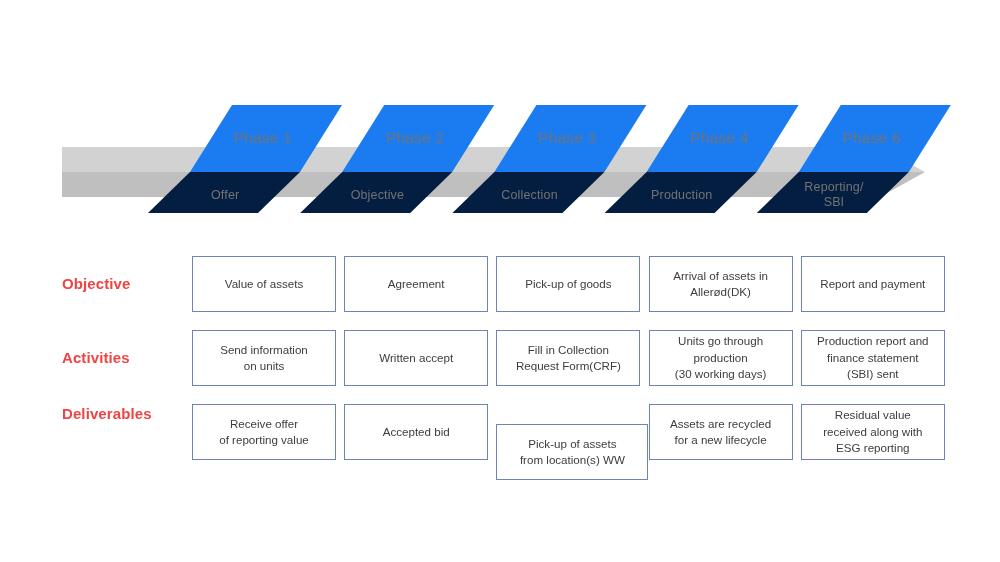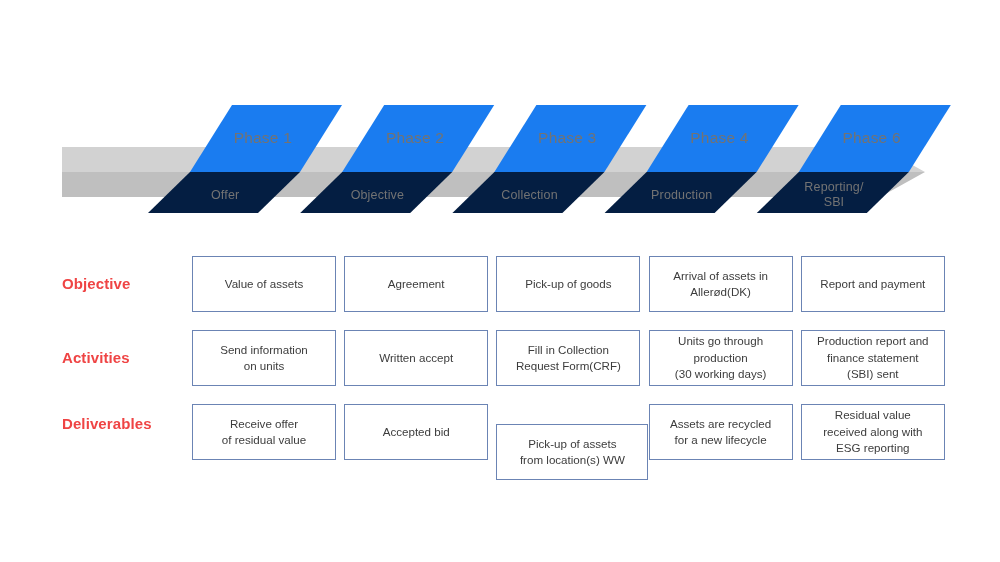--- a/index.html
+++ b/index.html
@@ -127,21 +127,21 @@
         <div class="phase-label phase-sub" style="left: 778.96px; top: 80px; width: 110px;">
           <div>Reporting/</div>
           <div>SBI</div>
         </div>
       </div>
   </div>
 
   <div>
       <div class="row-label" style="top: 275px;">Objective</div>
       <div class="row-label" style="top: 349px;">Activities</div>
-      <div class="row-label" style="top: 415px;">Deliverables</div>
+      <div class="row-label" style="top: 405px;">Deliverables</div>
     </div>
   <div>
       <div class="cell" style="left: 192px; top: 256px; width: 144px; height: 56px;">
         <div>
           <span>Value of assets</span>
         </div>
       </div>
       <div class="cell" style="left: 344.2px; top: 256px; width: 144px; height: 56px;">
         <div>
           <span>Agreement</span>
@@ -190,21 +190,21 @@
       <div class="cell" style="left: 800.8px; top: 330px; width: 144px; height: 56px;">
         <div>
           <span>Production report and</span>
           <span>finance statement</span>
           <span>(SBI) sent</span>
         </div>
       </div>
       <div class="cell" style="left: 192px; top: 404px; width: 144px; height: 56px;">
         <div>
           <span>Receive offer</span>
-          <span>of residual value</span>
+          <span>of reporting value</span>
         </div>
       </div>
       <div class="cell" style="left: 344.2px; top: 404px; width: 144px; height: 56px;">
         <div>
           <span>Accepted bid</span>
         </div>
       </div>
       <div class="cell" style="left: 496.4px; top: 424px; width: 152px; height: 56px;">
         <div>
           <span>Pick-up of assets</span>

